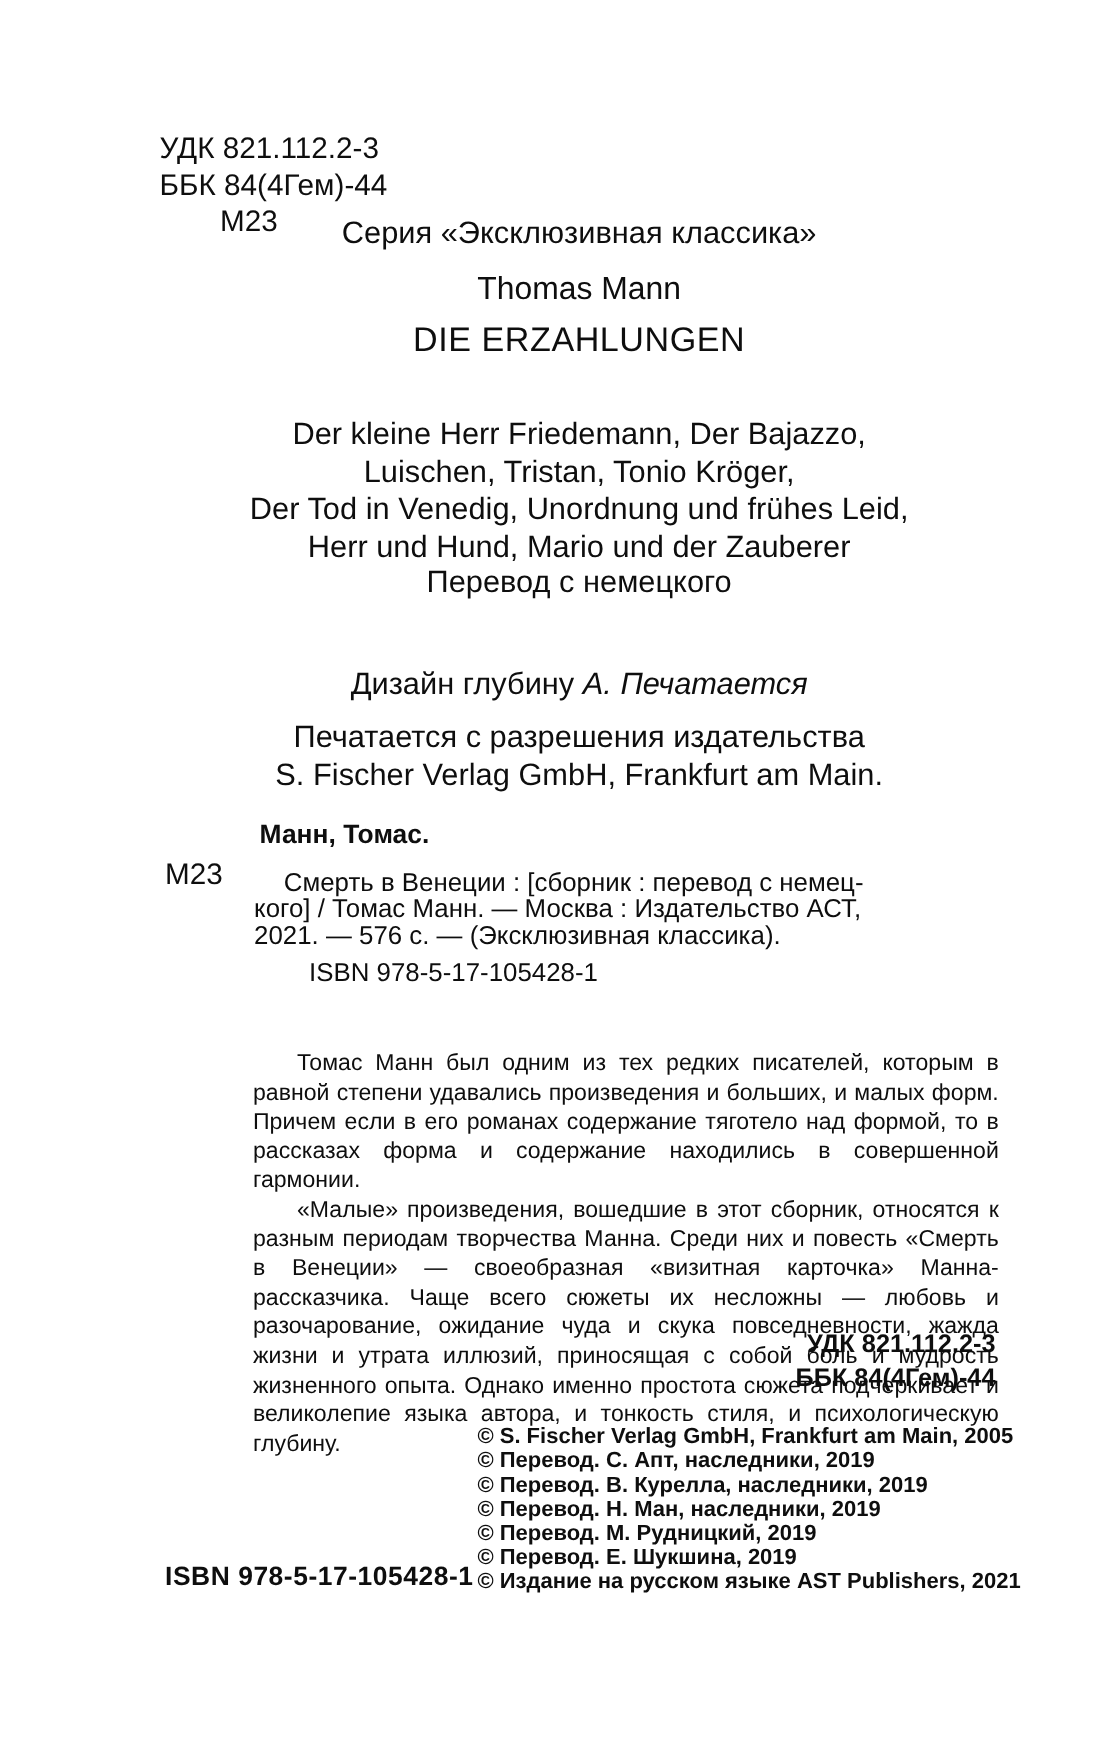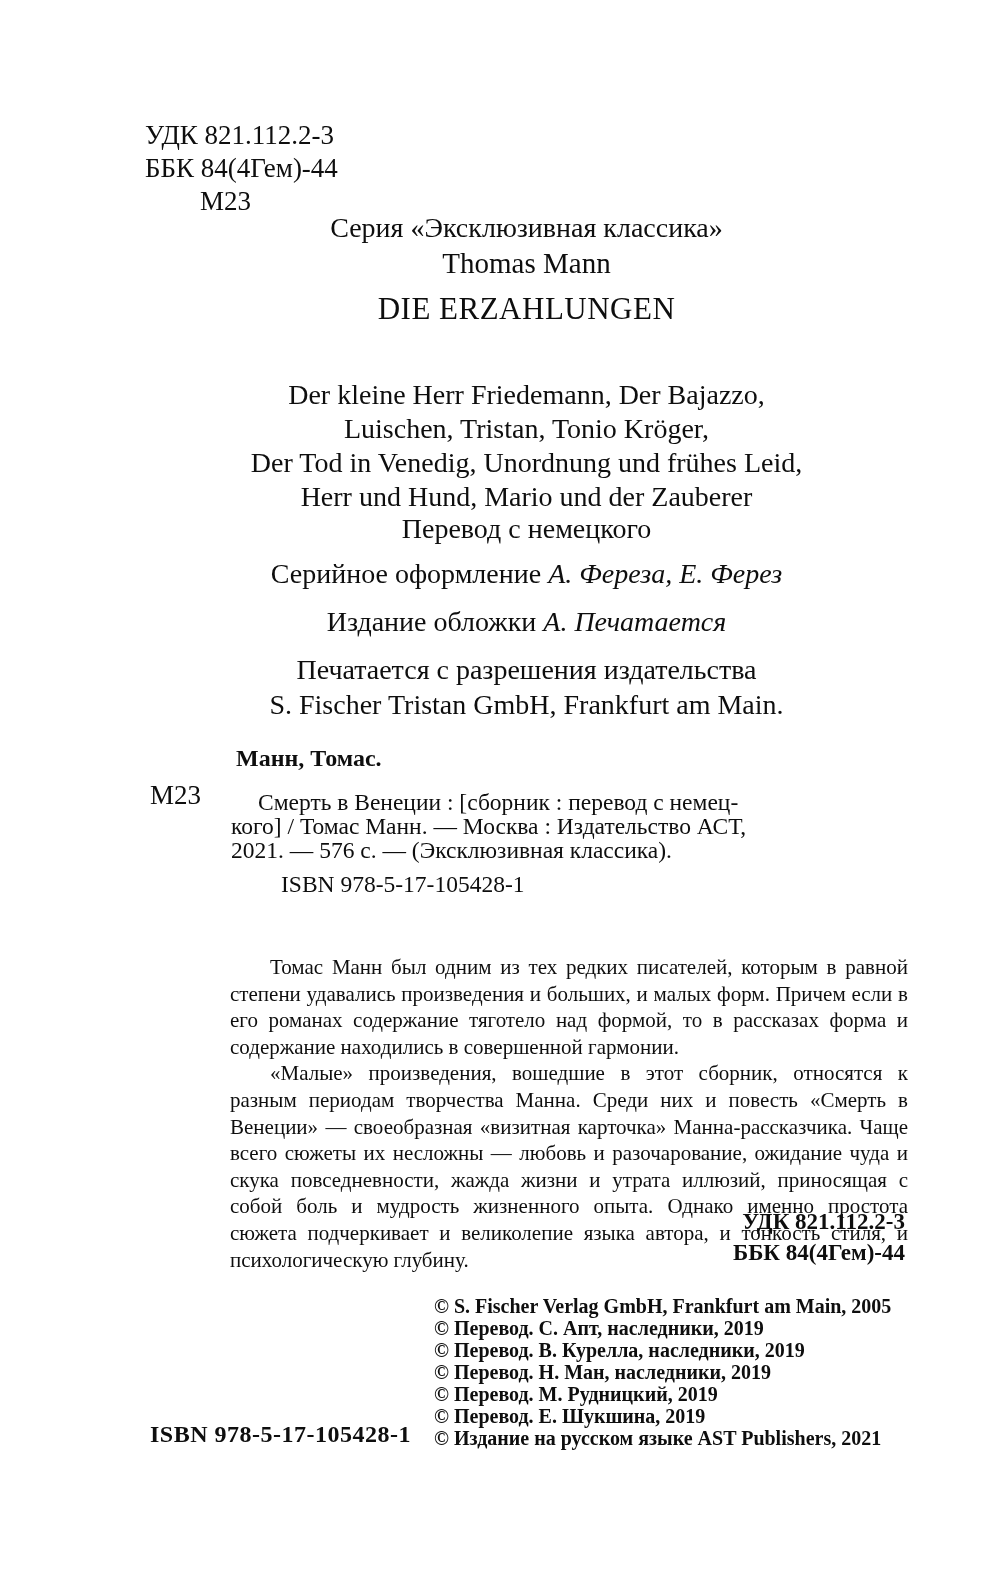--- a/index.html
+++ b/index.html
@@ -6,21 +6,21 @@
     margin: 0;
     padding: 0;
     background: #ffffff;
   }
   .page {
     position: relative;
     width: 972px;
     height: 1583px;
     background: #ffffff;
     color: #0e0e0e;
-    font-family: Liberation Serif, serif;
+    font-family: Liberation Sans, sans-serif;
     overflow: hidden;
   }
   .abs { position: absolute; }
   .preline { white-space: pre-line; }
 
   
   .meta-line { font-size: 27px; line-height: 33px; }
 
   
   .centered {
@@ -86,44 +86,41 @@
 </style>
 </head>
 <body>
 
 <div class="page">
 
   <div class="abs meta-line" style="left:145px; top:119px;">УДК 821.112.2-3</div>
   <div class="abs meta-line" style="left:145px; top:152px;">ББК 84(4Гем)-44</div>
   <div class="abs meta-line" style="left:200px; top:185px;">М23</div>
 
-  <div class="abs centered series-line" style="top:196px;margin-top:16px;">Серия «Эксклюзивная классика»</div>
+  <div class="abs centered series-line" style="top:196px;">Серия «Эксклюзивная классика»</div>
 
   <div class="abs centered german-title" style="top:291px;">DIE ERZAHLUNGEN</div>
 
   <div class="abs centered author-name" style="top:247px;">Thomas Mann</div>
 
 
   <div class="abs centered novellas preline" style="top:378px;">Der kleine Herr Friedemann, Der Bajazzo,
 Luischen, Tristan, Tonio Kröger,
 Der Tod in Venedig, Unordnung und frühes Leid,
 Herr und Hund, Mario und der Zauberer</div>
 
   <div class="abs centered credit" style="top:513px;">Перевод с немецкого</div>
 
-  <div class="abs centered credit" style="top:558px;">
-    <span>Серийное оформление </span><span class="names">А. Фереза, Е. Ферез</span>
-  </div>
 
   <div class="abs centered credit" style="top:606px;">
-    <span>Издание обложки </span><span class="names">А. Печатается</span>
+    <span>Дизайн глубину </span><span class="names">А. Печатается</span>
   </div>
 
   <div class="abs centered permission preline" style="top:652px;">Печатается с разрешения издательства
-S. Fischer Tristan GmbH, Frankfurt am Main.</div>
+S. Fischer Verlag GmbH, Frankfurt am Main.</div>
 
   <div class="abs catalog-author" style="left:236px; top:745px;text-align:right;">Манн, Томас.</div>
 
   <div class="abs meta-line" style="left:150px; top:779px;">М23</div>
 
   <p class="abs catalog-entry preline" style="left:231px; top:790px;">Смерть в Венеции : [сборник : перевод с немец-
 кого] / Томас Манн. — Москва : Издательство АСТ,
 2021. — 576 с. — (Эксклюзивная классика).</p>
 
   <div class="abs isbn-catalog" style="left:281px; top:871px;">ISBN 978-5-17-105428-1</div>

